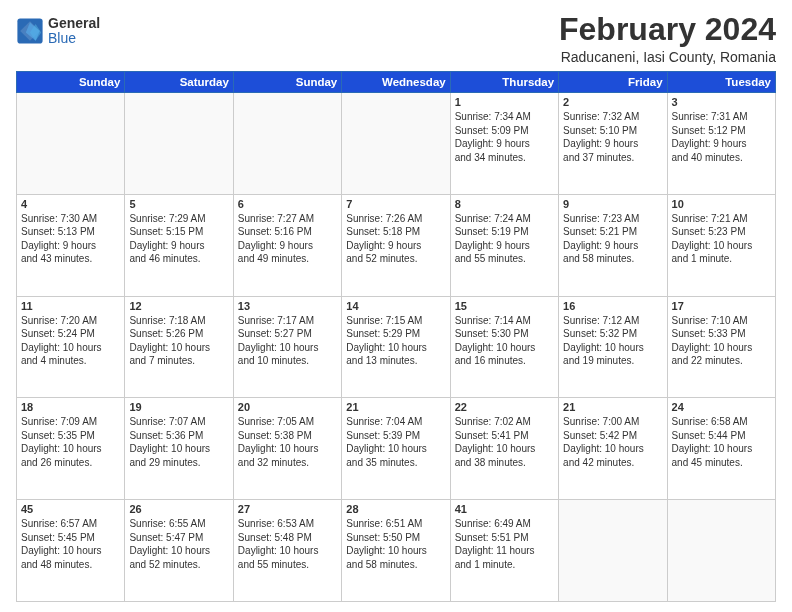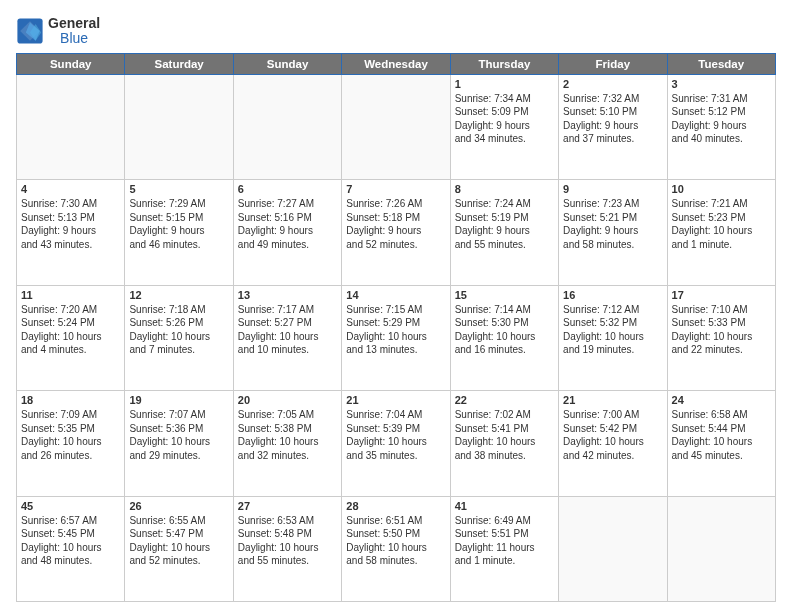--- a/index.html
+++ b/index.html
@@ -25,21 +25,20 @@
     }
     .logo {
       display: flex;
       align-items: center;
       margin-top: 4px;
     }
     .logo-text {
       display: flex;
       flex-direction: column;
       line-height: 1.1;
-      text-align: center;
     }
     .logo-general {
       font-size: 14px;
       font-weight: bold;
       color: #333;
     }
     .logo-blue {
       font-size: 14px;
       font-weight: normal;
       color: #2a6ab5;
@@ -64,27 +63,27 @@
       margin-top: 2px;
     }
     .calendar {
       flex: 1;
       border: 1px solid #ccc;
       border-collapse: collapse;
       width: 100%;
       table-layout: fixed;
     }
     .calendar th {
-      background-color: #737373;
+      background-color: #1d4ed8;
       color: #fff;
       font-size: 11.5px;
       font-weight: bold;
       padding: 4px 4px;
       border: 1px solid #2a6ab5;
-      text-align: center;
+      text-align: right;
     }
     .calendar td {
       border: 1px solid #ccc;
       vertical-align: top;
       padding: 3px 4px;
       font-size: 9.5px;
       color: #333;
       background: #fff;
     }
     .calendar td.empty {
@@ -115,20 +114,24 @@
         <rect x="2" y="2" width="36" height="36" rx="4" fill="#2a6ab5"></rect>
         <polygon points="20,6 34,20 20,34 6,20" fill="#fff" opacity="0.15"></polygon>
         <polygon points="28,10 36,22 28,34 20,22" fill="#4a9fd4" opacity="0.7"></polygon>
         <polygon points="20,8 34,20 28,34 14,22" fill="#5bb8f5" opacity="0.5"></polygon>
       </svg>
       <div class="logo-text">
         <span class="logo-general">General</span>
         <span class="logo-blue">Blue</span>
       </div>
     </div>
+    <div class="title-block">
+      <div class="main-title">February 2024</div>
+      <div class="subtitle">Raducaneni, Iasi County, Romania</div>
+    </div>
   </div>
 
   <table class="calendar">
     <thead>
       <tr>
         <th>Sunday</th>
         <th>Saturday</th>
         <th>Sunday</th>
         <th>Wednesday</th>
         <th>Thursday</th>

